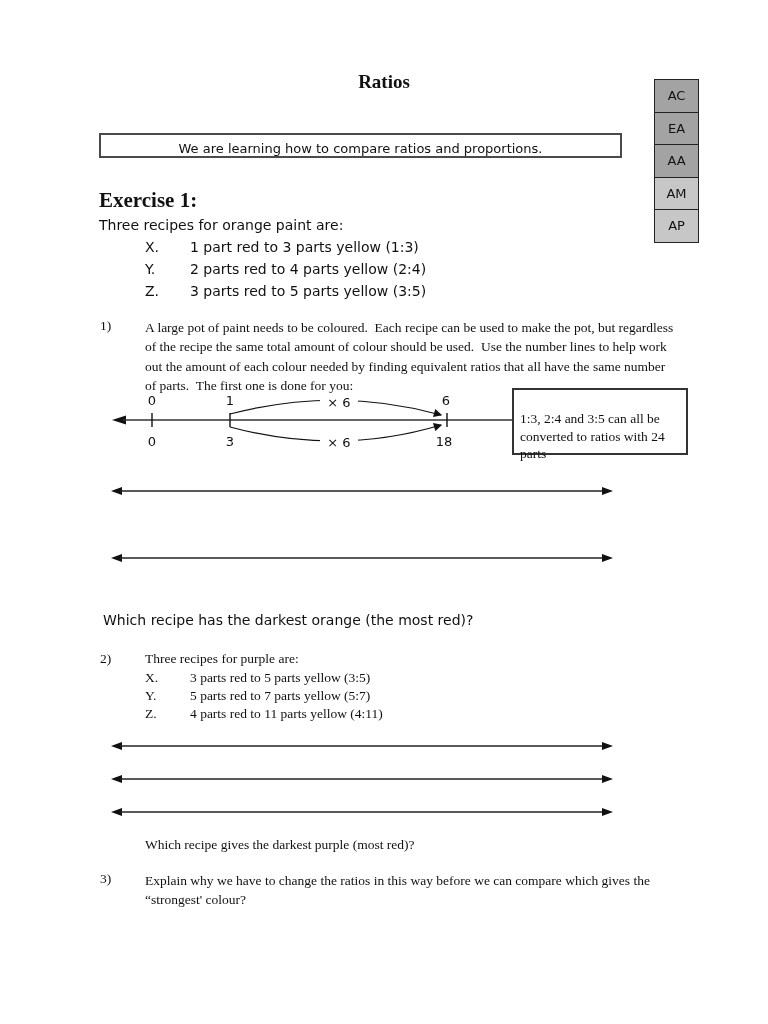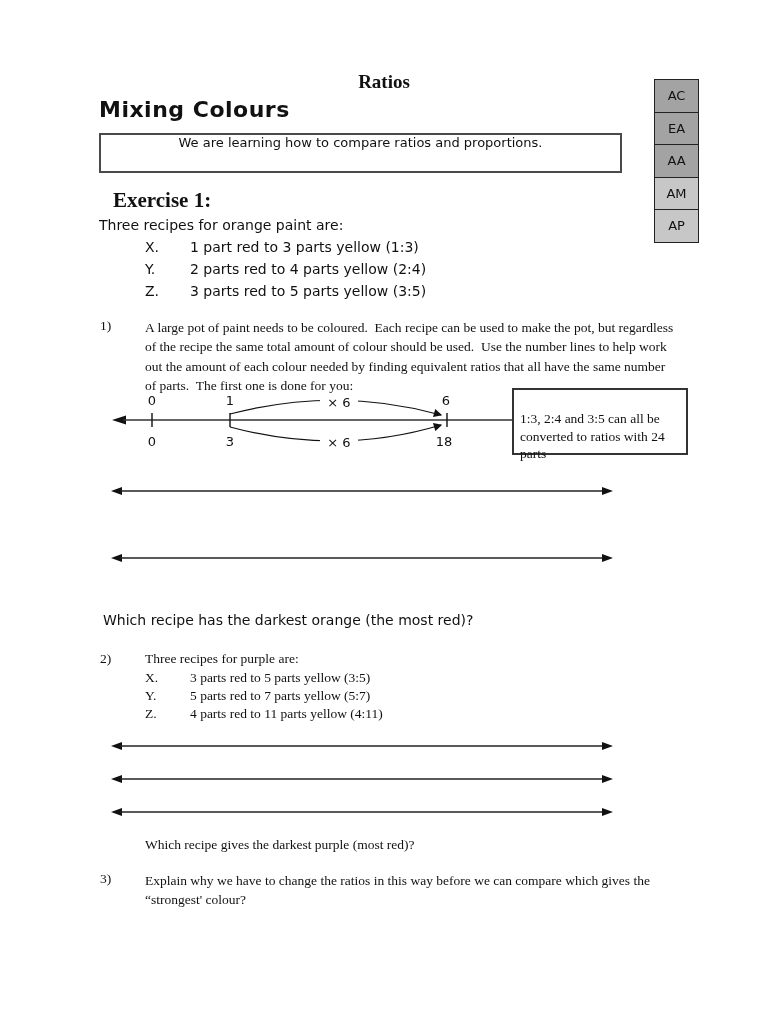--- a/index.html
+++ b/index.html
@@ -3,30 +3,30 @@
 <meta charset="utf-8">
 <style>
   html,body{margin:0;padding:0;background:#ffffff;}
   .page{position:relative;width:768px;height:1024px;background:#ffffff;overflow:hidden;
         font-family:"Liberation Serif", serif;color:#111;}
   .abs{position:absolute;}
   .hand{font-family:"DejaVu Sans", sans-serif;}
   .doc-title{top:71px;left:0;width:768px;text-align:center;font-size:19px;font-weight:bold;}
   .main-heading{top:97px;left:99px;font-size:22px;font-weight:bold;letter-spacing:0.5px;
                 font-family:"DejaVu Sans", sans-serif;}
-  .learn-box{top:133px;left:99px;width:523px;height:40px;border:2px solid #4a4a4a;
-             box-sizing:border-box;display:flex;align-items:flex-start;justify-content:center;
+  .learn-box{top:133px;left:99px;width:523px;height:25px;border:2px solid #4a4a4a;
+             box-sizing:border-box;display:flex;align-items:flex-end;justify-content:center;
              font-size:13px;}
   .walt{top:79px;left:654px;width:43px;border:1.5px solid #222;box-sizing:content-box;}
   .walt-cell{height:31.5px;border-top:1.5px solid #222;display:flex;align-items:center;
              justify-content:center;font-size:13px;background:#a3a3a3;
              font-family:"DejaVu Sans", sans-serif;}
   .walt-cell:first-child{border-top:none;}
   .walt-cell.shaded{background:#c7c7c7;}
-  .exercise-heading{top:188px;left:99px;font-size:21px;font-weight:bold;margin-left:14px;}
+  .exercise-heading{top:188px;left:99px;font-size:21px;font-weight:bold;}
   .intro{top:217px;left:99px;font-size:14px;}
   .recipe-label{left:145px;font-size:14px;}
   .recipe-text{left:190px;font-size:14px;}
   .serif-label{left:145px;font-size:13.5px;}
   .serif-text{left:190px;font-size:13.5px;}
   .q-num{left:100px;font-size:13.5px;}
   .q-body{left:145px;width:530px;font-size:13.5px;line-height:19.3px;white-space:pre-wrap;}
   .callout{top:388px;left:512px;width:176px;height:67px;border:2px solid #333;
            box-sizing:border-box;font-size:13.5px;line-height:17.5px;padding:20px 6px;
            background:#fff;}
@@ -36,21 +36,20 @@
   .nl-svg{top:384px;left:90px;}
   .harrow{left:110px;}
 </style>
 </head>
 <body>
 
 <div class="page">
 
   <div class="abs doc-title">Ratios</div>
 
-  <div class="abs main-heading">Mixing Colours</div>
 
   <div class="abs learn-box hand">
     <span>We are learning how to compare ratios and proportions.</span>
   </div>
 
   <div class="abs walt">
     <div class="walt-cell">AC</div>
     <div class="walt-cell">EA</div>
     <div class="walt-cell">AA</div>
     <div class="walt-cell shaded">AM</div>

